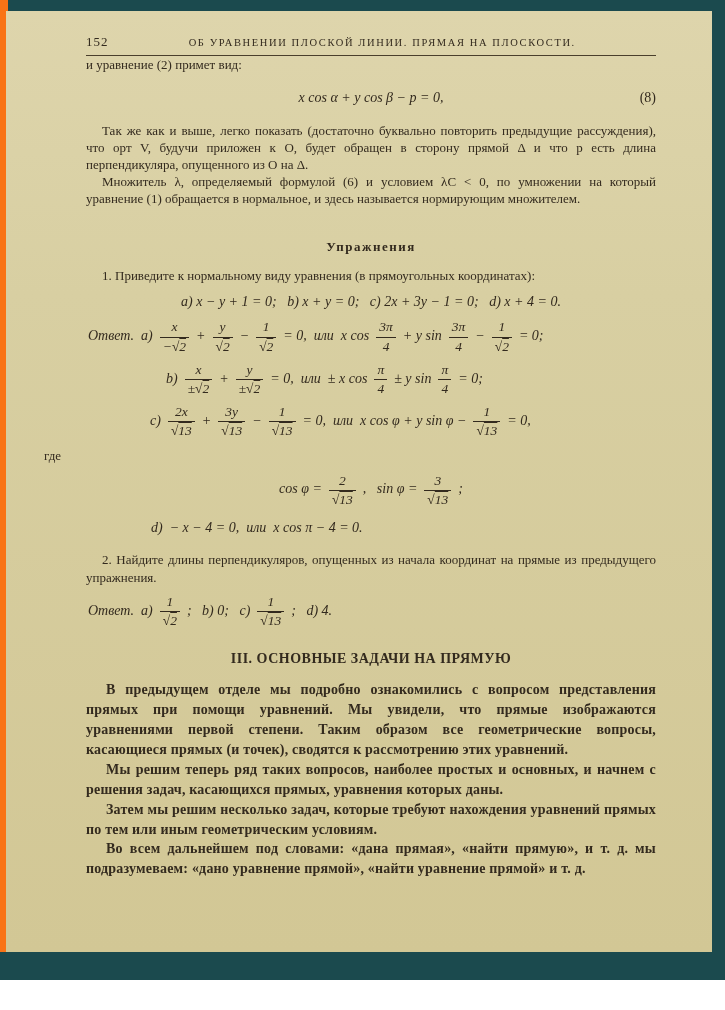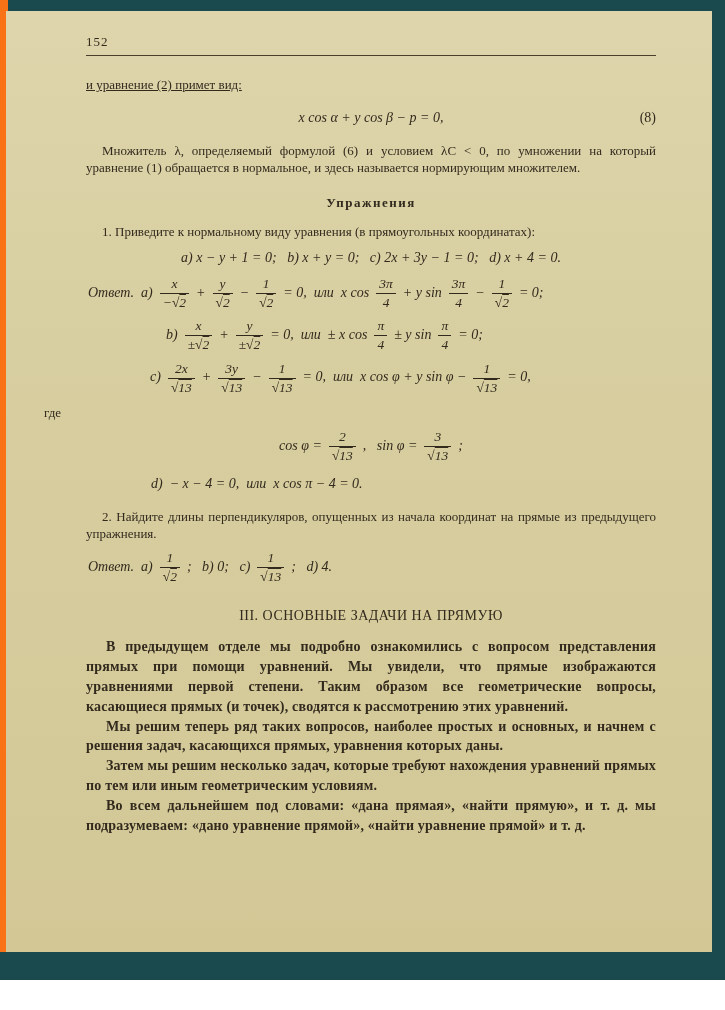--- a/index.html
+++ b/index.html
@@ -20,26 +20,26 @@
     color:var(--ink);
     padding:22px 56px 0 80px;
     overflow:hidden;
     font-size:13px;line-height:1.32;
   }
   .header{display:flex;align-items:baseline;}
   .pagenum{font-size:13px;letter-spacing:1px;}
   .running-title{flex:1;text-align:center;font-size:10.5px;letter-spacing:1.6px;}
   .rule{border-bottom:1px solid #4a3f2c;margin-top:5px;}
   p{text-align:justify;}
-  .lead{margin-top:20px;text-decoration:underline;}
+  .lead{}
   .ind{text-indent:16px;}
   .eqrow{position:relative;text-align:center;margin:16px 0 14px;font-style:italic;font-size:14px;}
   .eqnum{position:absolute;right:0;top:0;font-style:normal;}
-  .h-ex{margin:18px 0 12px;text-align:center;font-size:13px;letter-spacing:1.5px;font-weight:bold;}
-  .h-sec{margin:22px 0 12px;text-align:center;font-size:14px;letter-spacing:.5px;font-weight:normal;}
+  .h-ex{margin:30px 0 12px;text-align:center;font-size:13px;letter-spacing:1.5px;font-weight:bold;}
+  .h-sec{margin:22px 0 12px;text-align:center;font-size:14px;letter-spacing:.5px;font-weight:bold;}
   .fline{font-style:italic;font-size:14px;margin:9px 0;white-space:nowrap;}
   .fline .mt{white-space:pre-wrap;margin:0 2px;}
   .frac{display:inline-block;vertical-align:middle;text-align:center;margin:0 5px;line-height:1.05;font-size:13.5px;}
   .frac .num{display:block;padding:0 3px 2px;}
   .frac .den{display:block;border-top:1px solid currentColor;padding:2px 3px 0;}
   .ovl{text-decoration:overline;}
   .center{text-align:center;}
   .ind-b{margin-left:78px;}
   .ind-c{margin-left:62px;}
   .ind-d{margin-left:63px;margin-top:12px;}
@@ -52,30 +52,32 @@
 
 <div class="frame">
   <div class="bar bar-top"></div>
   <div class="bar bar-right"></div>
   <div class="bar bar-bottom"></div>
 
   <div class="paper">
 
     <div class="header">
       <span class="pagenum">152</span>
+      <span class="running-title">ОБ УРАВНЕНИИ ПЛОСКОЙ ЛИНИИ. ПРЯМАЯ НА ПЛОСКОСТИ.</span>
     </div>
     <div class="rule"></div>
 
     <p class="lead">и уравнение (2) примет вид:</p>
 
     <div class="eqrow">
       <span><span class="mt">x cos α + y cos β − p = 0,</span></span>
       <span class="eqnum">(8)</span>
     </div>
 
+    <p class="ind">Так же как и выше, легко показать (достаточно буквально повторить предыдущие рассуждения), что орт V, будучи приложен к O, будет обращен в сторону прямой Δ и что p есть длина перпендикуляра, опущенного из O на Δ.</p>
     <p class="ind">Множитель λ, определяемый формулой (6) и условием λC &lt; 0, по умножении на который уравнение (1) обращается в нормальное, и здесь называется нормирующим множителем.</p>
 
     <div class="h-ex">Упражнения</div>
 
     <p class="ind">1. Приведите к нормальному виду уравнения (в прямоугольных координатах):</p>
     <div class="fline center"><span class="mt">a) x − y + 1 = 0;   b) x + y = 0;   c) 2x + 3y − 1 = 0;   d) x + 4 = 0.</span></div>
 
     <div class="fline"><span class="mt">Ответ.  a)</span><span class="frac"><span class="num">x</span><span class="den">−√<span class="ovl">2</span></span></span><span class="mt">+</span><span class="frac"><span class="num">y</span><span class="den">√<span class="ovl">2</span></span></span><span class="mt">−</span><span class="frac"><span class="num">1</span><span class="den">√<span class="ovl">2</span></span></span><span class="mt">= 0,  или  x cos</span><span class="frac"><span class="num">3π</span><span class="den">4</span></span><span class="mt">+ y sin</span><span class="frac"><span class="num">3π</span><span class="den">4</span></span><span class="mt">−</span><span class="frac"><span class="num">1</span><span class="den">√<span class="ovl">2</span></span></span><span class="mt">= 0;</span></div>
     <div class="fline ind-b"><span class="mt">b)</span><span class="frac"><span class="num">x</span><span class="den">±√<span class="ovl">2</span></span></span><span class="mt">+</span><span class="frac"><span class="num">y</span><span class="den">±√<span class="ovl">2</span></span></span><span class="mt">= 0,  или  ± x cos</span><span class="frac"><span class="num">π</span><span class="den">4</span></span><span class="mt">± y sin</span><span class="frac"><span class="num">π</span><span class="den">4</span></span><span class="mt">= 0;</span></div>
     <div class="fline ind-c"><span class="mt">c)</span><span class="frac"><span class="num">2x</span><span class="den">√<span class="ovl">13</span></span></span><span class="mt">+</span><span class="frac"><span class="num">3y</span><span class="den">√<span class="ovl">13</span></span></span><span class="mt">−</span><span class="frac"><span class="num">1</span><span class="den">√<span class="ovl">13</span></span></span><span class="mt">= 0,  или  x cos φ + y sin φ −</span><span class="frac"><span class="num">1</span><span class="den">√<span class="ovl">13</span></span></span><span class="mt">= 0,</span></div>

